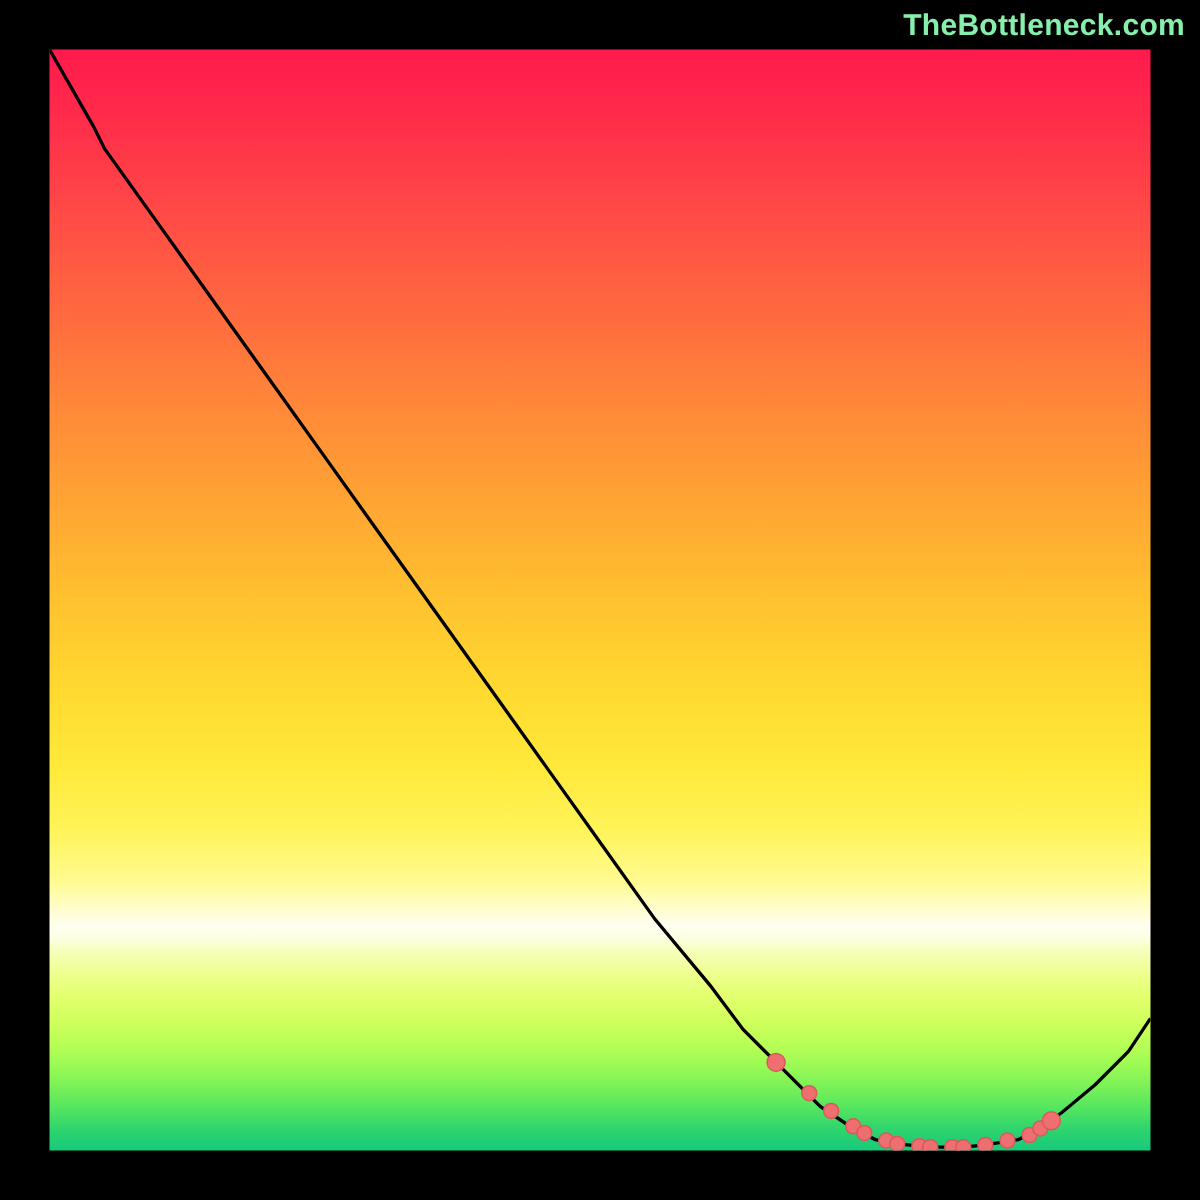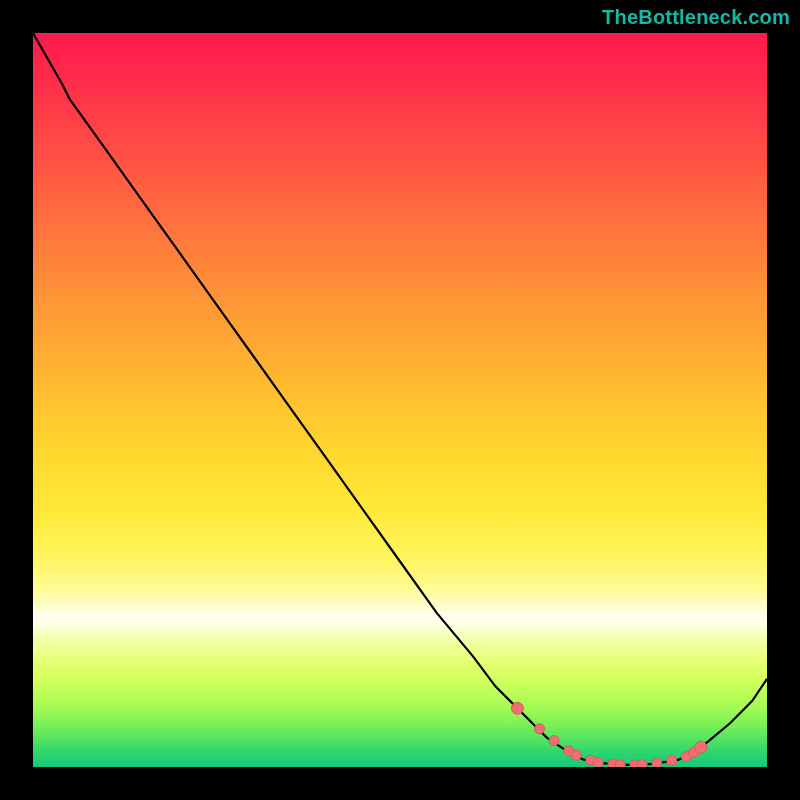--- a/index.html
+++ b/index.html
@@ -49,21 +49,21 @@
       #7ef257 94%,
       #57e65f 96%,
       #2fd56d 98%,
       #17c97a 100%
     );
   }
   .watermark {
     position: absolute;
     top: 6px;
     right: 10px;
-    color: #14b8a6;
+    color: #86efac;
     font-size: 20px;
     font-weight: 600;
     letter-spacing: 0.2px;
     user-select: none;
   }
   svg.curve {
     position: absolute;
     left: 33px;
     top: 33px;
     width: 734px;

